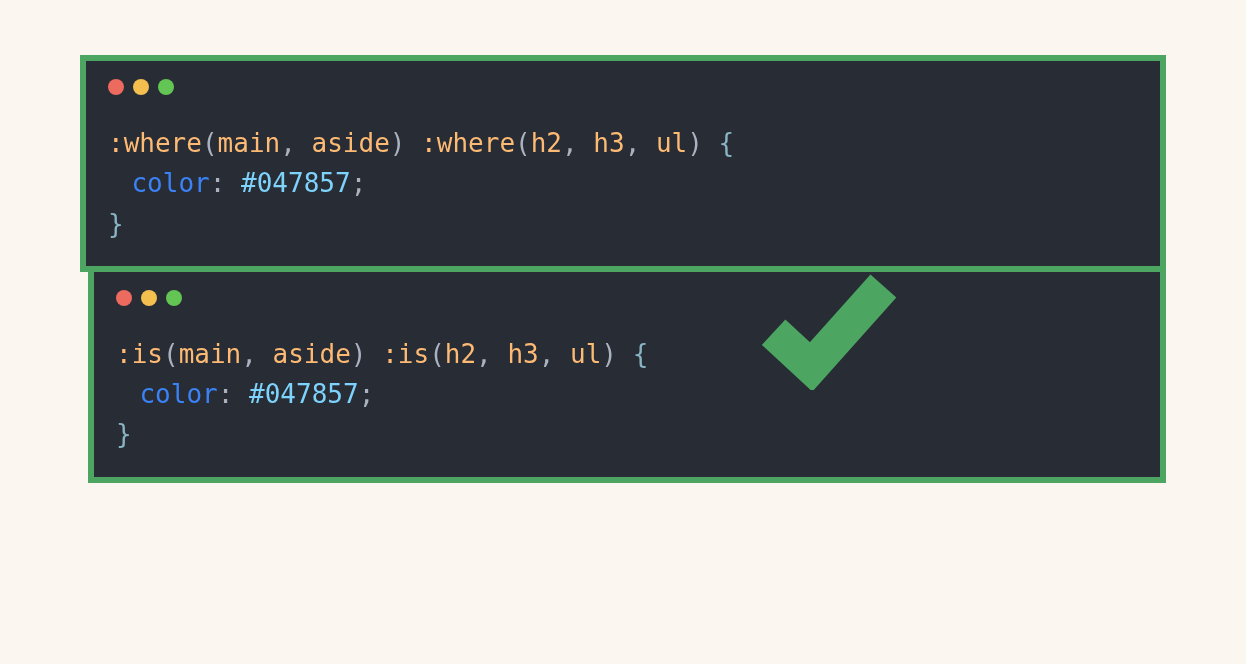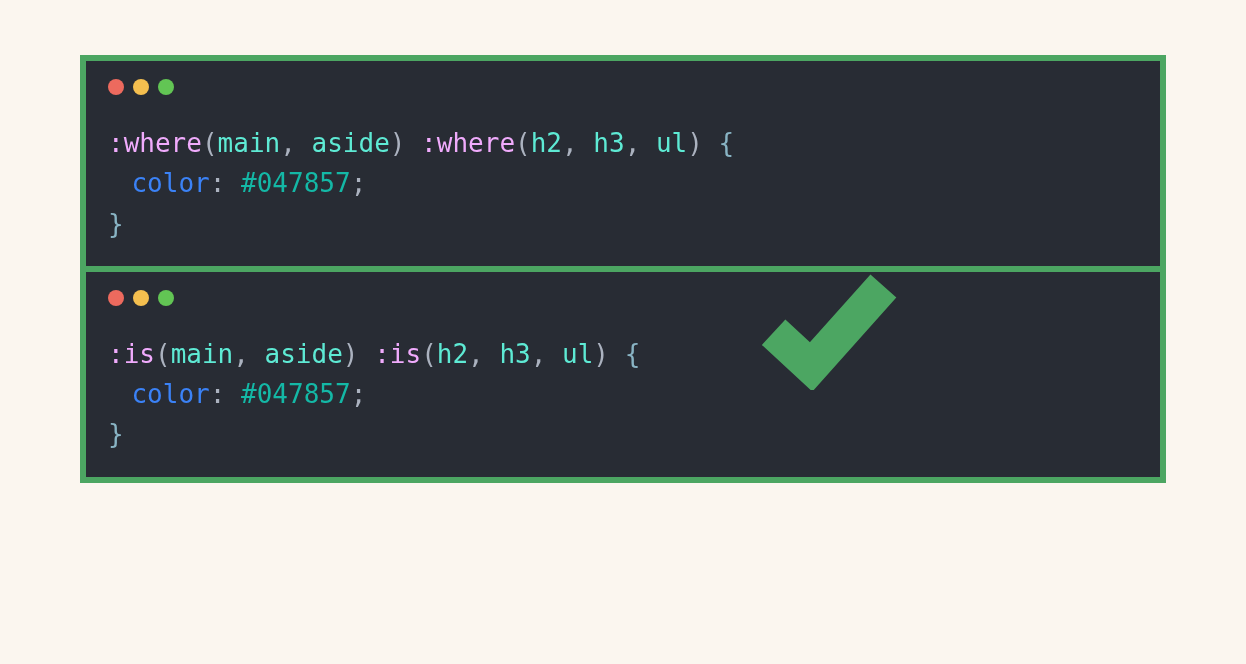--- a/index.html
+++ b/index.html
@@ -15,46 +15,47 @@
       position: relative;
     }
     .panel {
       background: #282c34;
       border: 6px solid #4ca662;
       padding: 18px 22px 22px 22px;
       position: relative;
     }
     .panel + .panel {
       border-top: none;
+      margin-left: 8px;
     }
     .traffic {
       display: flex;
       gap: 9px;
       margin-bottom: 28px;
     }
     .dot {
       width: 16px;
       height: 16px;
       border-radius: 50%;
     }
     .dot.red { background: #ed6a5e; }
     .dot.yellow { background: #f4bf4f; }
     .dot.green { background: #62c554; }
     .code {
       font-size: 26px;
       line-height: 1.55;
       white-space: pre;
       color: #abb2bf;
     }
-    .pseudo { color: #f0abfc; }
-    .arg { color: #5eead4; }
+    .pseudo { color: #fdba74; }
+    .arg { color: #fdba74; }
     .punct { color: #abb2bf; }
     .brace { color: #89b4c4; }
     .prop { color: #3b82f6; }
-    .val { color: #14b8a6; }
+    .val { color: #7dd3fc; }
     .indent { display: inline-block; width: 1.5ch; }
     .checkmark {
       position: absolute;
       right: 260px;
       top: 205px;
       width: 155px;
       height: 130px;
       z-index: 10;
     }
   </style>

